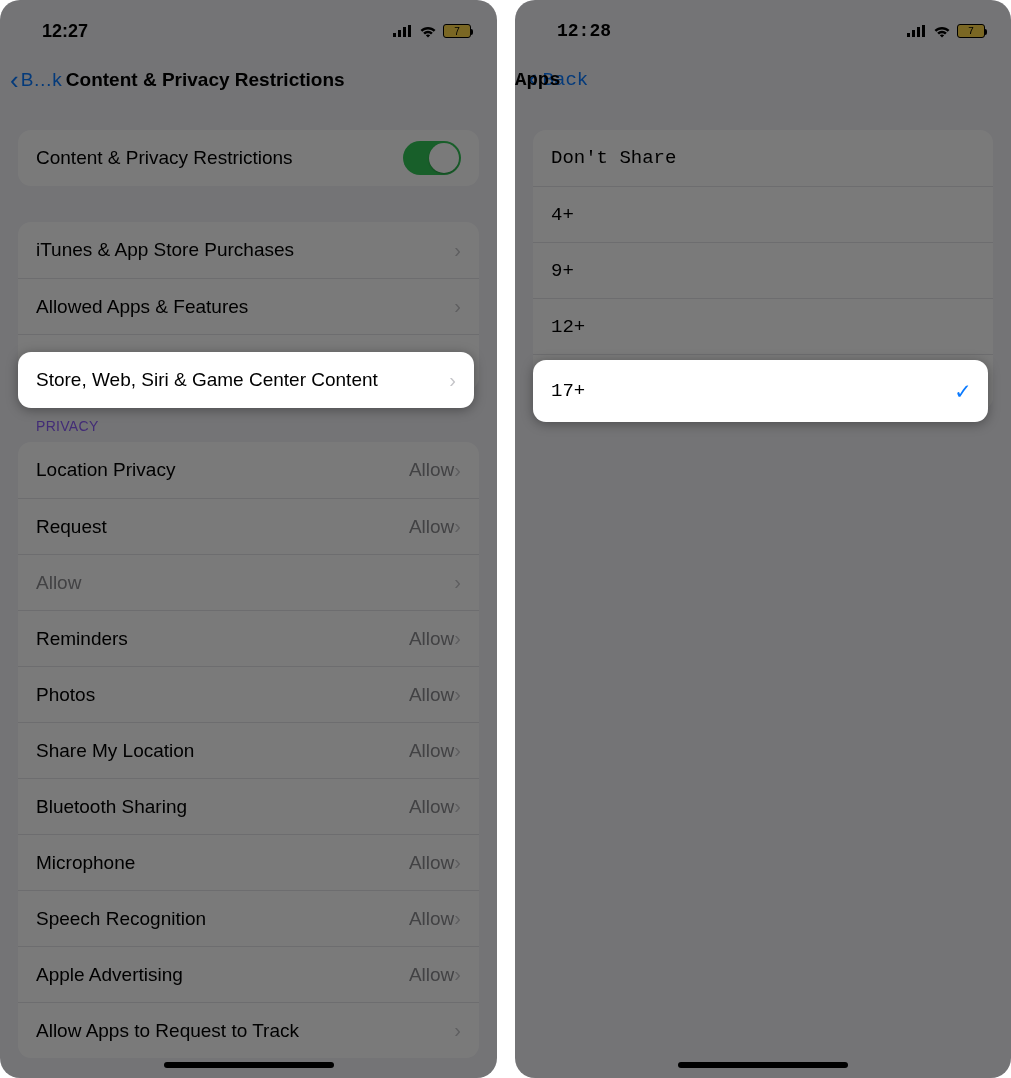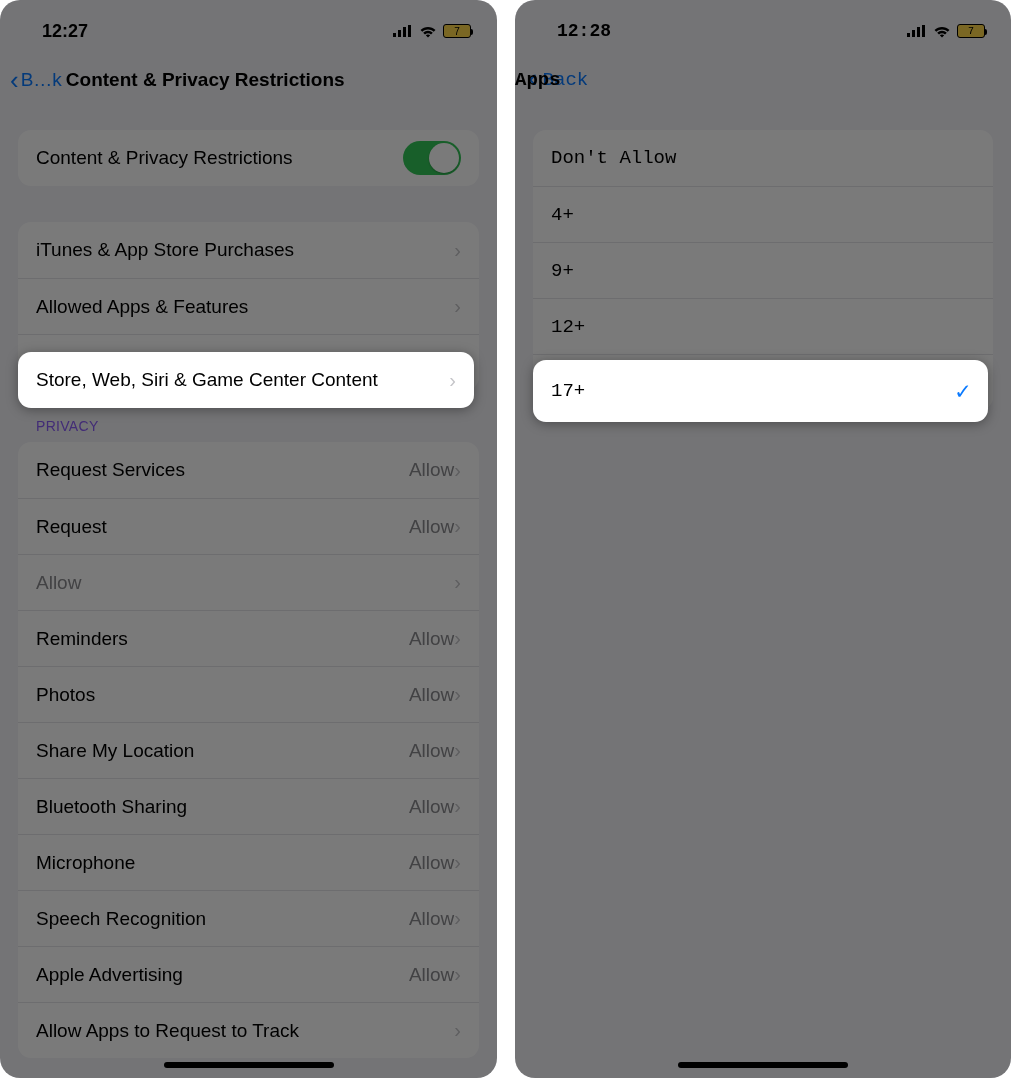--- a/index.html
+++ b/index.html
@@ -229,21 +229,21 @@
       <div class="row">
         <span class="label">Store, Web, Siri &amp; Game Center Content</span>
         <span class="chevron">›</span>
       </div>
     </div>
 
     <div class="section-header">PRIVACY</div>
 
     <div class="group" style="margin-top:0" id="privacy-group">
         <div class="row">
-          <span class="label">Request Services</span>
+          <span class="label">Location Privacy</span>
           <span class="value">Allow</span>
           <span class="chevron">›</span>
         </div>
         <div class="row">
           <span class="label">Request</span>
           <span class="value">Allow</span>
           <span class="chevron">›</span>
         </div>
         <div class="row">
           <span class="value">Allow</span>
@@ -325,21 +325,21 @@
     <div class="back">
       <span class="back-chevron">‹</span>
       <span>Back</span>
     </div>
     <span class="nav-title">Apps</span>
   </div>
 
   <div class="content">
     <div class="group first" id="age-group">
         <div class="row">
-          <span class="label">Don't Allow</span>
+          <span class="label">Don't Share</span>
         </div>
         <div class="row">
           <span class="label">4+</span>
         </div>
         <div class="row">
           <span class="label">9+</span>
         </div>
         <div class="row">
           <span class="label">12+</span>
         </div>

